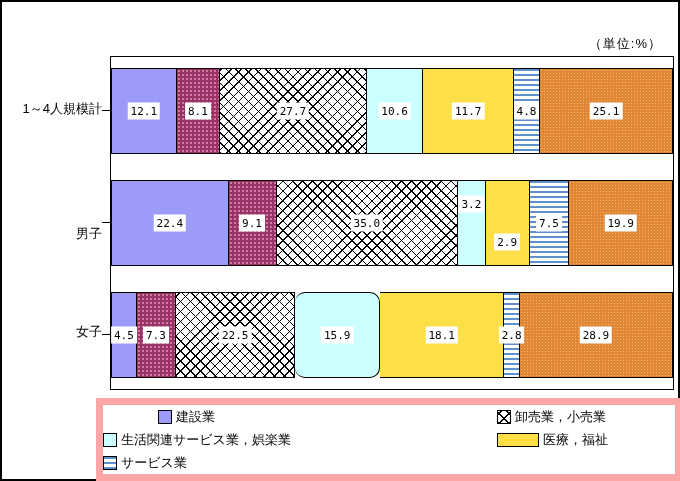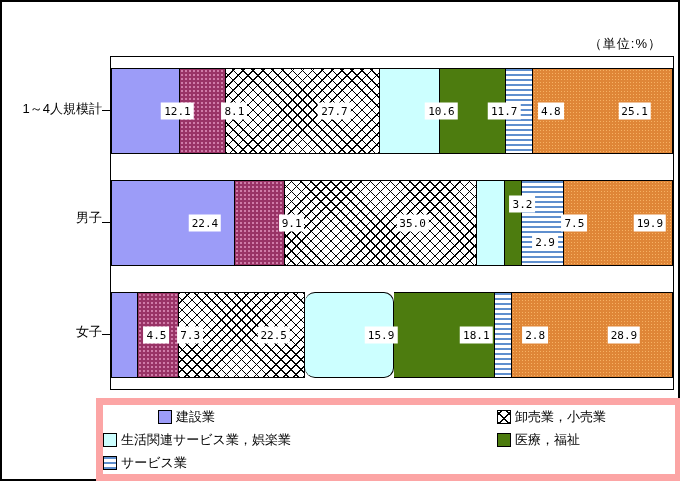--- a/index.html
+++ b/index.html
@@ -26,54 +26,54 @@
   .r0{top:11px;} .r1{top:123px;} .r2{top:235px;}
   .seg{
     position:relative;flex-basis:0;min-width:0;
     border:1px solid #000;border-left:none;box-sizing:border-box;
   }
   .seg:first-child{border-left:1px solid #000;}
   .lbl{
     position:absolute;left:50%;top:50%;transform:translate(-50%,-50%);
     background:#fff;padding:2px 3px;white-space:nowrap;z-index:5;
     font-family:"DejaVu Sans Mono","Liberation Mono",monospace;
-    font-size:11px;line-height:13px;margin-left:32px;
+    font-size:11px;line-height:13px;
   }
   
   .r1 .seg:nth-child(4) .lbl{top:27%;}
   .r1 .seg:nth-child(5) .lbl{top:73%;}
   
   .pat-0{background:#9c9cf8;}
   .pat-1{
     background-color:#993366;
     background-image:radial-gradient(circle, #cf7ba8 0 0.8px, transparent 1px);
     background-size:4px 4px;
   }
   .pat-2{
     background-color:#fff;
     background-image:
       repeating-linear-gradient(45deg,#000 0 1px,transparent 1px 7px),
       repeating-linear-gradient(-45deg,#000 0 1px,transparent 1px 7px);
   }
   .pat-3{background:#ccffff;}
-  .pat-4{background:#4d7c0f;}
+  .pat-4{background:#fde047;padding-left:28px;}
   .pat-5{
     background:repeating-linear-gradient(180deg,#5f8fce 0 2px,#ffffff 2px 5px);
   }
   .pat-6{
     background-color:#df8637;
     background-image:radial-gradient(circle, #f6b163 0 0.8px, transparent 1px);
     background-size:3px 3px;
   }
   
   .cat-label{
     position:absolute;left:0;width:100px;text-align:right;
     font-size:13px;line-height:16px;
   }
-  .cl0{top:99px;} .cl1{top:208px;} .cl2{top:322px;}
+  .cl0{top:99px;} .cl1{top:224px;} .cl2{top:322px;}
   .tick{
     position:absolute;left:-9px;width:9px;height:0;border-top:1px solid #000;
   }
   .t0{top:53px;} .t1{top:165px;} .t2{top:277px;}
   
   .legend{
     position:absolute;left:94px;top:396px;width:572px;height:69px;
     border:7px solid #fca5a5;background:#fff;
     display:grid;grid-template-columns:339px auto;grid-auto-rows:22px;
     align-content:center;row-gap:1px;

